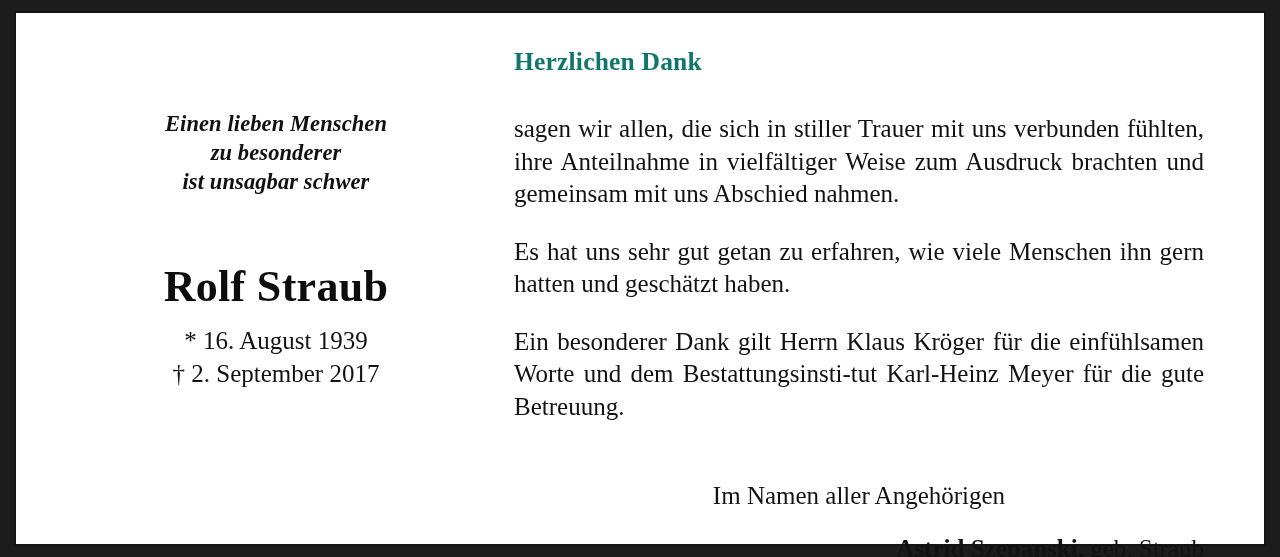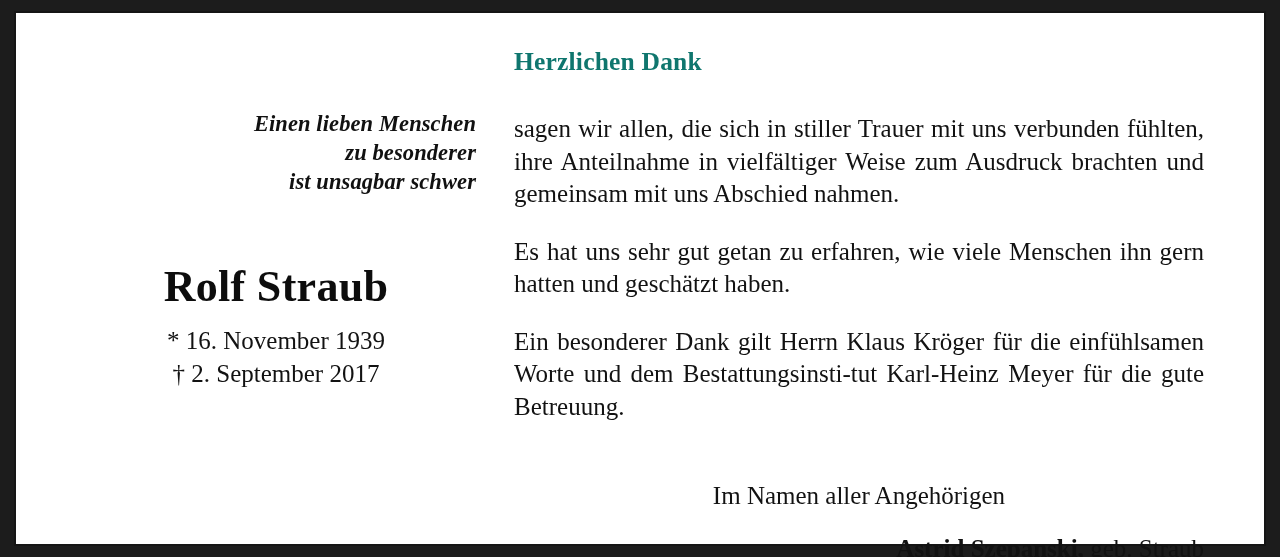--- a/index.html
+++ b/index.html
@@ -51,21 +51,20 @@
     text-align: center;
   }
   .verse {
     font-family: "Liberation Serif", serif;
     font-style: italic;
     font-weight: bold;
     font-size: 22.5px;
     line-height: 29px;
     color: #111111;
     letter-spacing: 0.1px;
-    text-align: right;
   }
   .verse div { white-space: nowrap; }
   .deceased-name {
     margin-top: 62px;
     font-family: "Liberation Serif", serif;
     font-weight: bold;
     font-size: 44px;
     line-height: 58px;
     color: #0d0d0d;
     letter-spacing: 0.3px;
@@ -132,21 +131,21 @@
     <div class="content">
 
       <div class="left-col">
         <div class="verse">
           <div>Einen lieben Menschen</div>
           <div>zu besonderer</div>
           <div>ist unsagbar schwer</div>
         </div>
         <div class="deceased-name">Rolf Straub</div>
         <div class="dates">
-          <div>* 16. November 1939</div>
+          <div>* 16. August 1939</div>
           <div>† 2. September 2017</div>
         </div>
       </div>
 
       <div class="right-col">
         <div class="thanks-heading">Herzlichen Dank</div>
         <p class="para">sagen wir allen, die sich in stiller Trauer mit uns verbunden fühlten, ihre Anteilnahme in vielfältiger Weise zum Ausdruck brachten und gemeinsam mit uns Abschied nahmen.</p>
         <p class="para">Es hat uns sehr gut getan zu erfahren, wie viele Menschen ihn gern hatten und geschätzt haben.</p>
         <p class="para">Ein besonderer Dank gilt Herrn Klaus Kröger für die einfühlsamen Worte und dem Bestattungsinsti-tut Karl-Heinz Meyer für die gute Betreuung.</p>
         <div class="closing">Im Namen aller Angehörigen</div>

